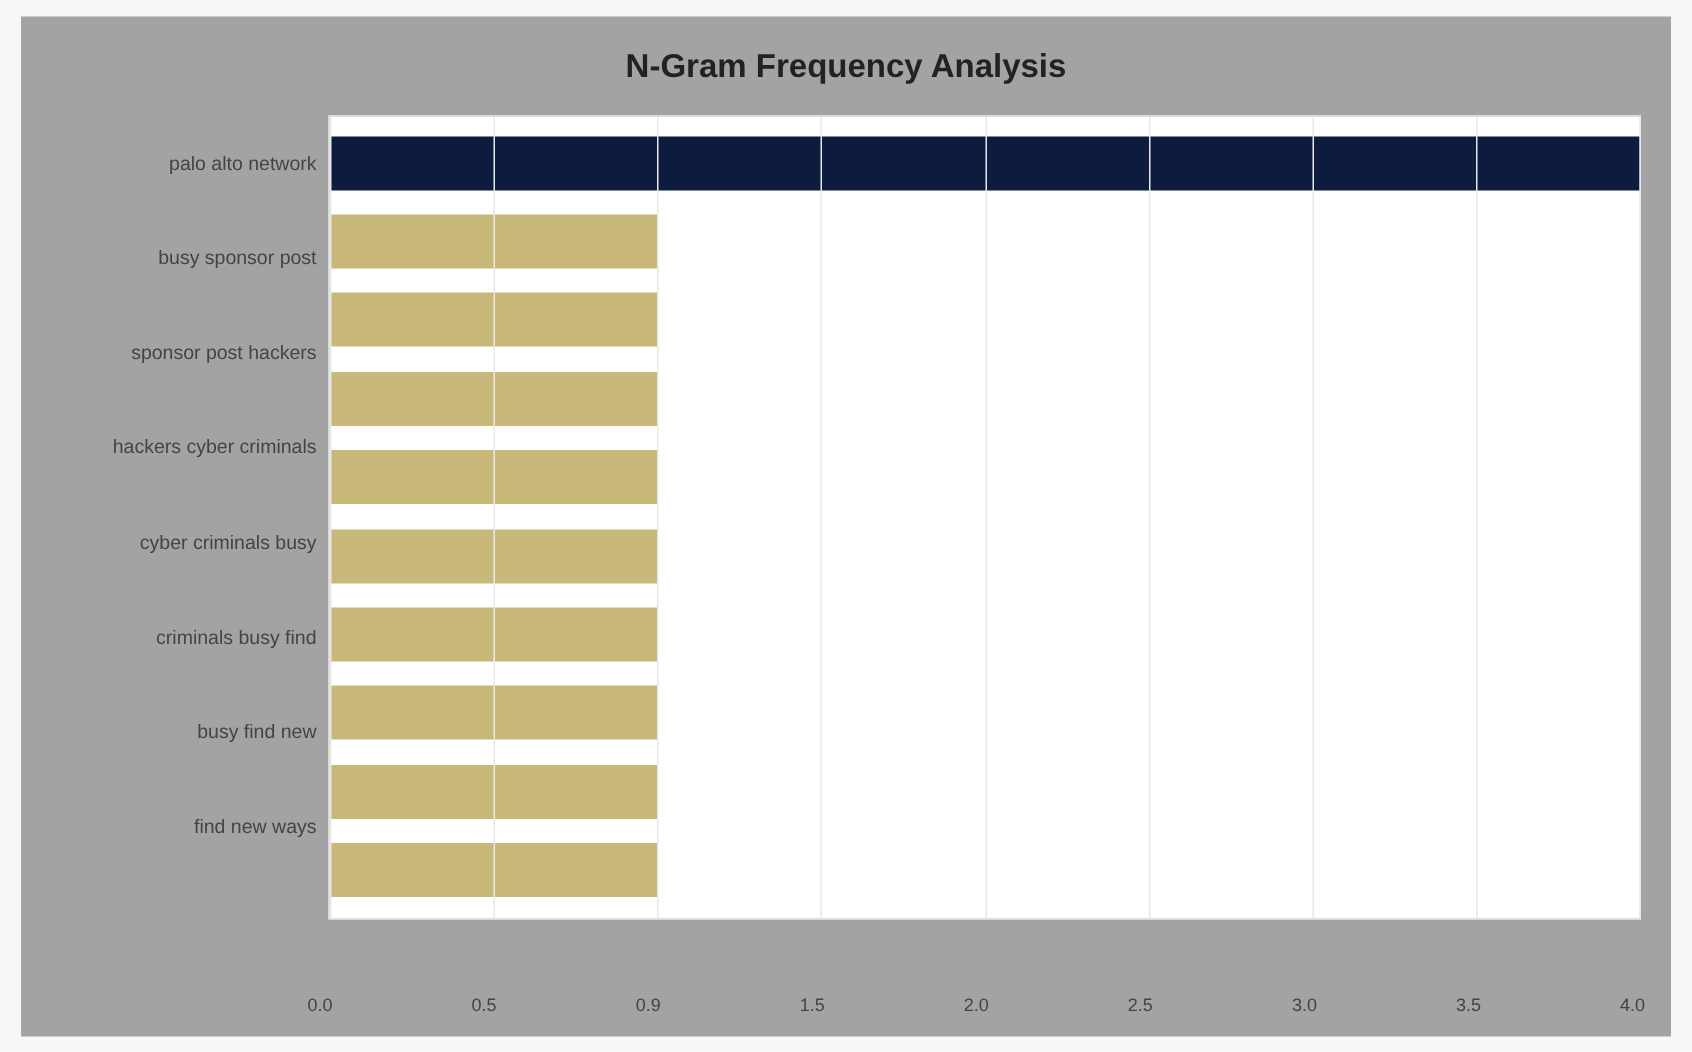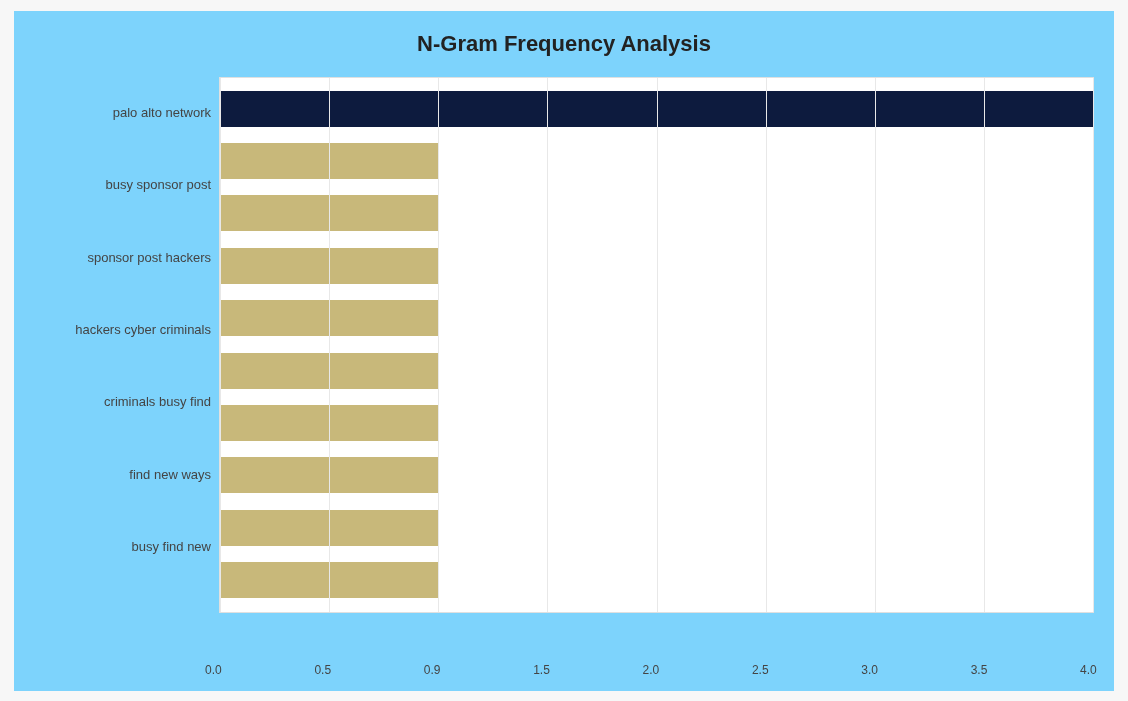--- a/index.html
+++ b/index.html
@@ -6,21 +6,21 @@
     body {
       background: #f7f7f7;
       font-family: Arial, sans-serif;
       width: 1128px;
       height: 701px;
       display: flex;
       align-items: center;
       justify-content: center;
     }
     .chart-container {
-      background: #7dd3fc;
+      background: #a3a3a3;
       width: 1100px;
       height: 680px;
       padding: 20px 20px 60px 20px;
       position: relative;
     }
     .chart-title {
       text-align: center;
       font-size: 22px;
       font-weight: bold;
       color: #222;
@@ -111,23 +111,24 @@
 
   <div style="display:flex; flex-direction:column; height: 610px; gap: 12px;">
 
     <div style="display:flex; flex-direction:row; flex:1;">
 
       <div class="y-axis-labels" id="y-labels-container">
       <div class="y-label">palo alto network</div>
           <div class="y-label">busy sponsor post</div>
           <div class="y-label">sponsor post hackers</div>
           <div class="y-label">hackers cyber criminals</div>
+          <div class="y-label">cyber criminals busy</div>
           <div class="y-label">criminals busy find</div>
+          <div class="y-label">busy find new</div>
           <div class="y-label">find new ways</div>
-          <div class="y-label">busy find new</div>
         </div>
 
       <div class="plot-area">
         <div class="bars-section" id="bars-container">
 
           <div class="grid-lines" id="grid-container">
           <div class="grid-line" style="left: 0%;"></div>
               <div class="grid-line" style="left: 12.5%;"></div>
               <div class="grid-line" style="left: 25%;"></div>
               <div class="grid-line" style="left: 37.5%;"></div>

